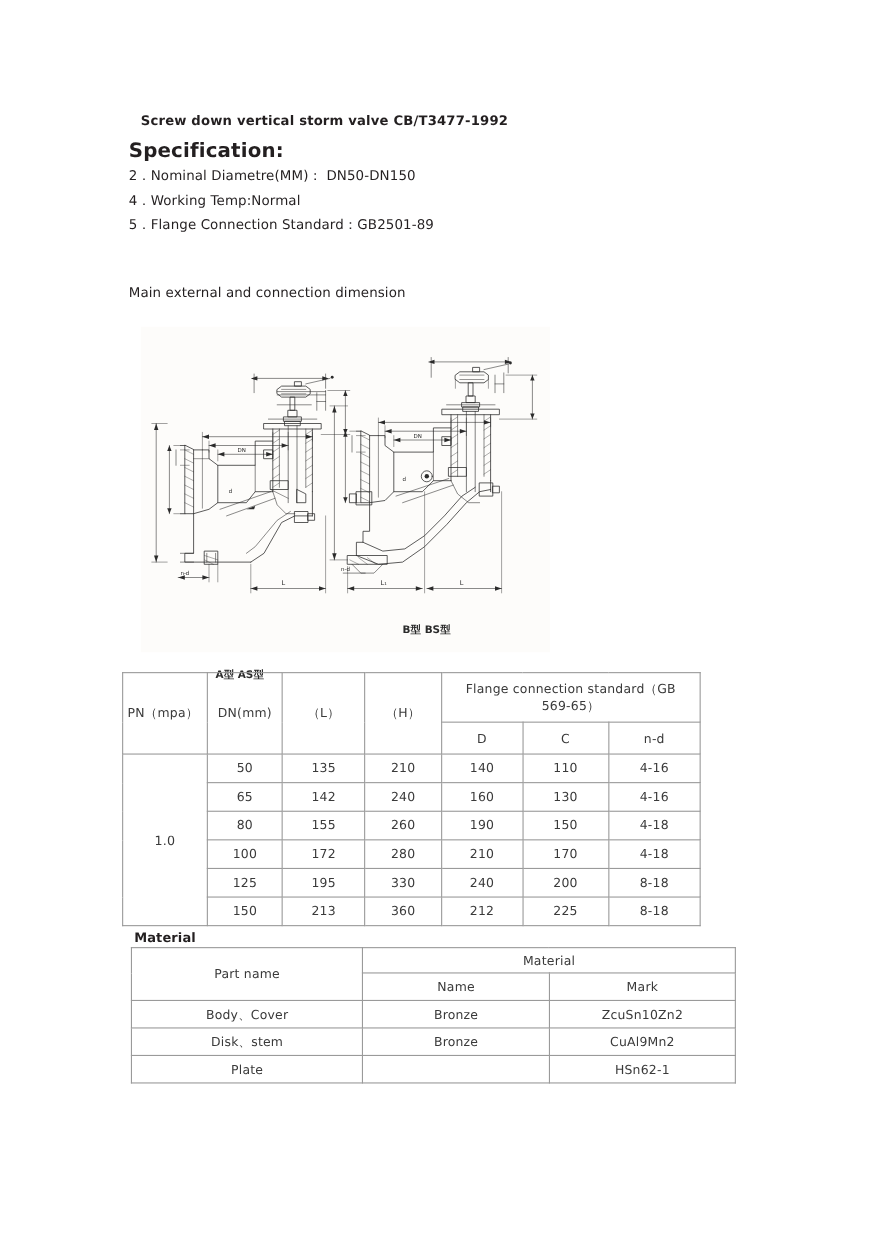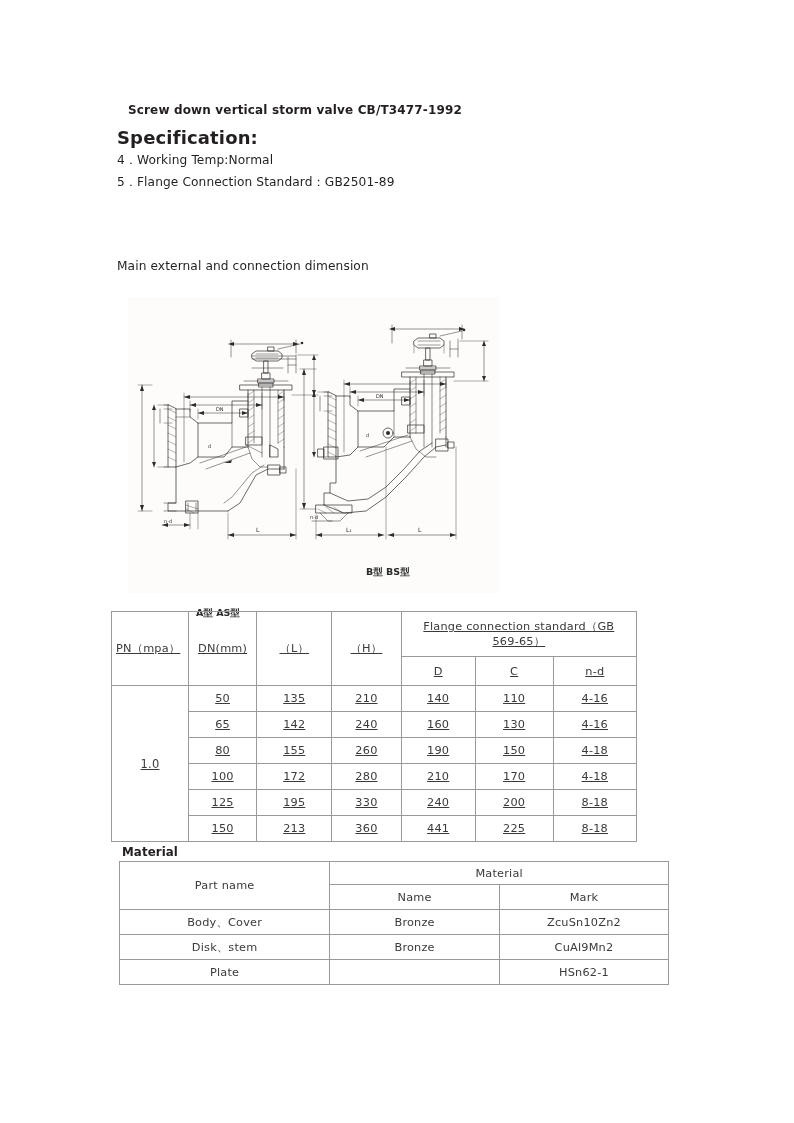--- a/index.html
+++ b/index.html
@@ -112,21 +112,20 @@
   }
 
   .dim-table {
     position: absolute;
     left: 111px;
     top: 611px;
     width: 526px;
   }
   .dim-table td {
     height: 25px;
-    text-decoration: underline;
   }
   .dim-table .hdr-tall { height: 58px; text-align: center; }
   .dim-table .hdr-sub { height: 28px; }
   .dim-table .pn-label {
     text-align: left;
     padding-left: 4px;
   }
   .dim-table .pn-value {
     font-size: 11.5px;
   }
@@ -154,20 +153,23 @@
 </style>
 </head>
 <body>
 
 <div class="page">
 
   <div class="doc-title">Screw down vertical storm valve CB/T3477-1992</div>
   <div class="spec-heading">Specification:</div>
 
   <div class="spec-list">
+    <div class="spec-item">
+      <span class="num">2．</span><span>Nominal Diametre(MM)：   DN50-DN150</span>
+    </div>
     <div class="spec-item">
       <span class="num">4．</span><span>Working Temp:Normal</span>
     </div>
     <div class="spec-item">
       <span class="num">5．</span><span>Flange Connection Standard：GB2501-89</span>
     </div>
   </div>
 
   <div class="spec-note">Main external and connection dimension</div>
 
@@ -464,21 +466,21 @@
         <td>195</td>
         <td>330</td>
         <td>240</td>
         <td>200</td>
         <td>8-18</td>
       </tr>
       <tr>
         <td>150</td>
         <td>213</td>
         <td>360</td>
-        <td>441</td>
+        <td>212</td>
         <td>225</td>
         <td>8-18</td>
       </tr>
     </tbody>
   </table>
 
   <div class="material-title">Material</div>
 
   <table class="mat-table">
     <tbody>

